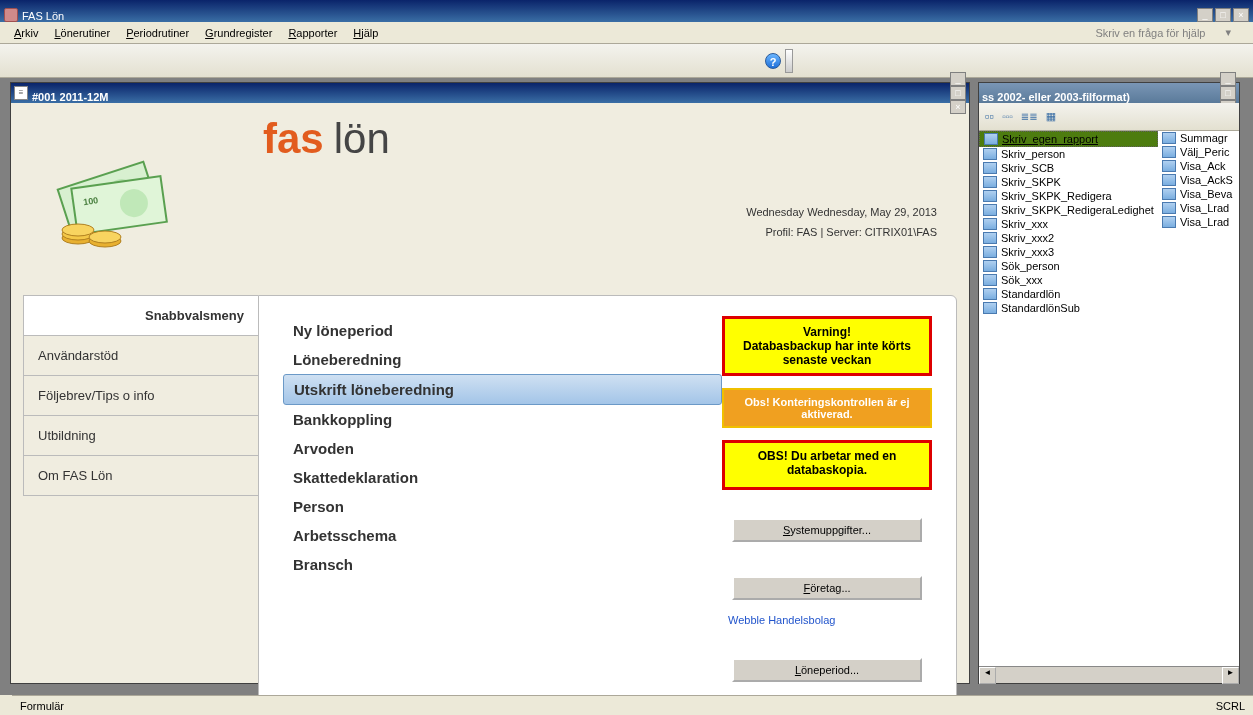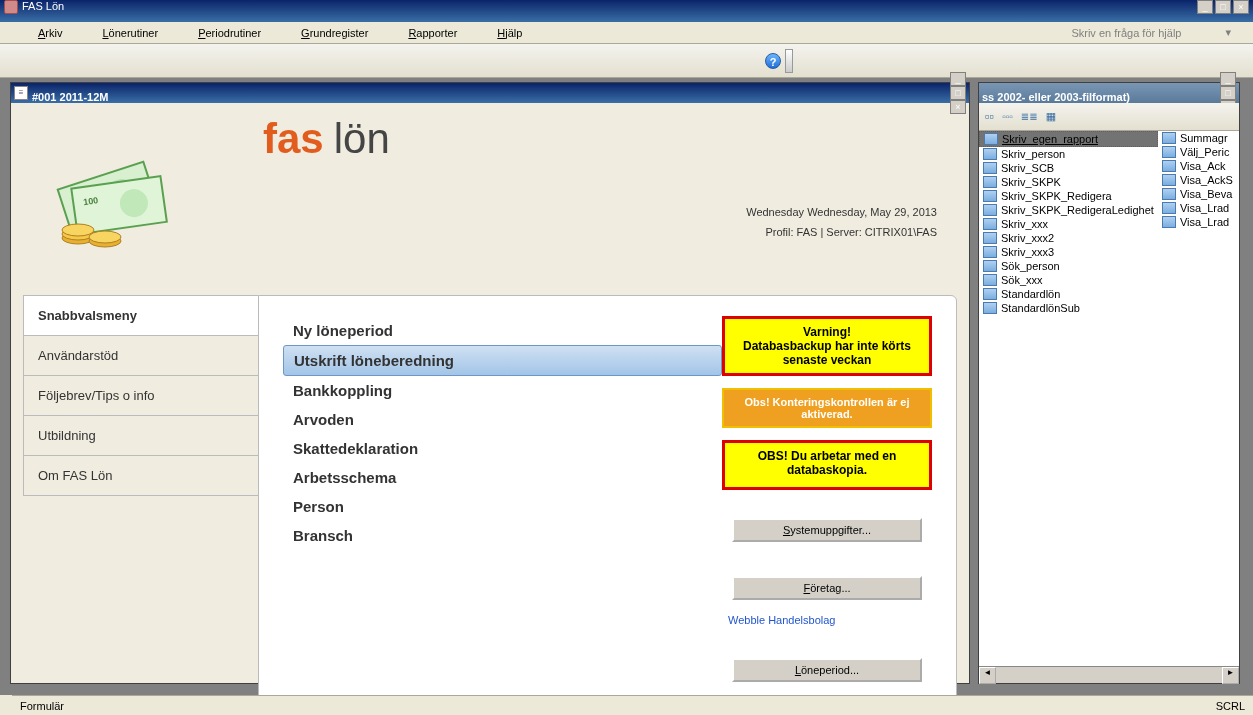--- a/index.html
+++ b/index.html
@@ -1,24 +1,24 @@
 <!DOCTYPE html>
 <html><head>
 <meta charset="utf-8">
 <style>
 * { box-sizing: border-box; margin: 0; padding: 0; }
 body { font-family: Tahoma, Arial, sans-serif; font-size: 11px; background: #ece9d8; width: 1253px; height: 715px; overflow: hidden; position: relative; }
 
-.titlebar { background: linear-gradient(#0a246a,#3a6ea5); height: 22px; display: flex; align-items: flex-start; padding: 0 4px; color: #fff; }
+.titlebar { background: linear-gradient(#0a246a,#3a6ea5); height: 22px; display: flex; align-items: flex-end; padding: 0 4px; color: #fff; }
 .titlebar .title { flex: 1; font-size: 11px; padding-left: 4px; }
 .titlebar .controls { display: flex; gap: 2px; }
 .win-btn { width: 16px; height: 14px; background: #d4d0c8; border: 1px solid #808080; font-size: 9px; display: flex; align-items: center; justify-content: center; font-family: Arial; cursor: pointer; }
 
 .menubar { background: #ece9d8; height: 22px; display: flex; align-items: center; padding: 0 6px; border-bottom: 1px solid #aca899; }
-.menubar span { padding: 2px 8px; cursor: pointer; margin-left: 24px; }
+.menubar span { padding: 2px 8px; cursor: pointer; }
 .menubar span u { text-decoration: underline; }
 .help-box { margin-left: auto; font-size: 11px; color: #808080; display: flex; align-items: center; gap: 4px; padding-right: 8px; }
 
 .toolbar-strip { height: 34px; background: linear-gradient(#f4f3ee,#e3e0d0); border-bottom: 1px solid #aca899; display: flex; align-items: center; justify-content: flex-end; padding-right: 460px; }
 .help-icon { width: 16px; height: 16px; border-radius: 50%; background: linear-gradient(#6bb6ff,#1e6fd8); color: #fff; font-weight: bold; text-align: center; line-height: 16px; font-size: 11px; border: 1px solid #2a5a9a; }
 
 .mdi-area { position: absolute; top: 78px; left: 0; right: 0; bottom: 20px; background: #808080; }
 
 .child-window { position: absolute; background: #fff; border: 1px solid #404040; }
 .child-titlebar { background: linear-gradient(#0a246a,#3a6ea5); height: 20px; display: flex; align-items: center; color: #fff; padding: 0 3px; }
@@ -32,21 +32,21 @@
 .money-img { position: absolute; bottom: 40px; left: 20px; }
 .brand { display: flex; align-items: baseline; gap: 10px; }
 .brand .fas { color: #e25c1e; font-size: 42px; font-weight: bold; font-family: Arial; }
 .brand .lon { color: #454545; font-size: 42px; font-weight: normal; font-family: Arial; }
 .top-right { flex: 1; text-align: right; padding-top: 40px; padding-right: 20px; font-size: 11px; color: #333; line-height: 1.8; }
 
 .main-bottom { flex: 1; display: flex; gap: 0; }
 .side-menu { width: 236px; }
 .side-item { border: 1px solid #bbb; border-bottom: none; padding: 12px 14px; background: #f0ede0; font-size: 13px; color: #333; cursor: pointer; }
 .side-item:last-child { border-bottom: 1px solid #bbb; }
-.side-item.active { background: #fff; font-weight: bold; border-right: 1px solid #fff; }
+.side-item.active { background: #fff; font-weight: bold; border-right: 1px solid #fff; text-align: right; }
 
 .content-panel { flex: 1; background: #fff; border: 1px solid #bbb; padding: 20px 24px; display: flex; margin-left: -1px; border-radius: 0 6px 6px 6px; position: relative; }
 .menu-list { flex: 1; font-weight: bold; }
 .menu-item { padding: 6px 10px; font-size: 15px; color: #333; cursor: pointer; border-radius: 3px; }
 .menu-item.selected { background: linear-gradient(#cfe0f2,#a3c5e8); border: 1px solid #6b99c7; }
 
 .right-col { width: 210px; display: flex; flex-direction: column; gap: 12px; }
 .warning-box { border: 3px solid #d00; background: #ff0; padding: 6px; text-align: center; font-size: 12px; font-weight: bold; color: #000; }
 .warning-box.orange { border: 2px solid #f0c000; background: #f0a020; color: #fff; font-size: 11px; }
 .btn3d { background: #d4d0c8; border: 2px outset #fff; padding: 4px 0; text-align: center; font-size: 11px; cursor: pointer; width: 190px; margin: 0 auto; }
@@ -55,21 +55,21 @@
 .bottom-btn { position: absolute; bottom: 12px; left: 50%; transform: translateX(-120px); }
 
 .side-window { top: 4px; left: 978px; width: 262px; height: 602px; }
 .side-window .child-titlebar { background: linear-gradient(#7a96b5,#5a7a9a); }
 .side-body { background: #fff; height: calc(100% - 20px); display: flex; flex-direction: column; }
 .side-toolbar { height: 28px; background: linear-gradient(#f4f3ee,#e3e0d0); border-bottom: 1px solid #aca899; display: flex; align-items: center; padding: 0 6px; gap: 8px; }
 
 .db-list { flex: 1; overflow: hidden; display: flex; background: #fff; }
 .db-col { flex: 1; }
 .db-item { display: flex; align-items: center; gap: 4px; padding: 1px 4px; font-size: 11px; cursor: pointer; white-space: nowrap; overflow: hidden; }
-.db-item.selected { background: #737373; border: 1px dotted #606060; text-align: center; }
+.db-item.selected { background: #4d7c0f; border: 1px dotted #606060; text-align: center; }
 .db-icon { width: 14px; height: 12px; background: linear-gradient(#b0d0f0,#7aaee0); border: 1px solid #4a7ab0; flex-shrink: 0; }
 .side-scroll { height: 17px; background: #d4d0c8; border-top: 1px solid #888; display: flex; justify-content: space-between; }
 .scroll-btn { width: 17px; height: 17px; background: #d4d0c8; border: 1px outset #fff; font-size: 8px; text-align: center; }
 
 .statusbar { position: absolute; bottom: 0; left: 0; right: 0; height: 20px; background: #ece9d8; border-top: 1px solid #aca899; display: flex; align-items: center; padding: 0 8px; font-size: 11px; margin-left: 12px; }
 .statusbar .right { margin-left: auto; }
 </style>
 </head>
 <body>
 
@@ -153,26 +153,27 @@
           <div class="side-item active">Snabbvalsmeny</div>
           <div class="side-item">Användarstöd</div>
           <div class="side-item">Följebrev/Tips o info</div>
           <div class="side-item">Utbildning</div>
           <div class="side-item">Om FAS Lön</div>
         </div>
 
         <div class="content-panel">
           <div class="menu-list">
             <div class="menu-item">Ny löneperiod</div>
+            <div class="menu-item">Löneberedning</div>
             <div class="menu-item selected">Utskrift löneberedning</div>
             <div class="menu-item">Bankkoppling</div>
             <div class="menu-item">Arvoden</div>
             <div class="menu-item">Skattedeklaration</div>
+            <div class="menu-item">Person</div>
             <div class="menu-item">Arbetsschema</div>
-            <div class="menu-item">Person</div>
             <div class="menu-item">Bransch</div>
 
             <div class="btn3d bottom-btn">Anpassa snabbvals<u>m</u>enyn...</div>
           </div>
 
           <div class="right-col">
             <div class="warning-box">
               <div>Varning!</div>
               <div style="font-weight:bold;">Databasbackup har inte körts senaste veckan</div>
             </div>

